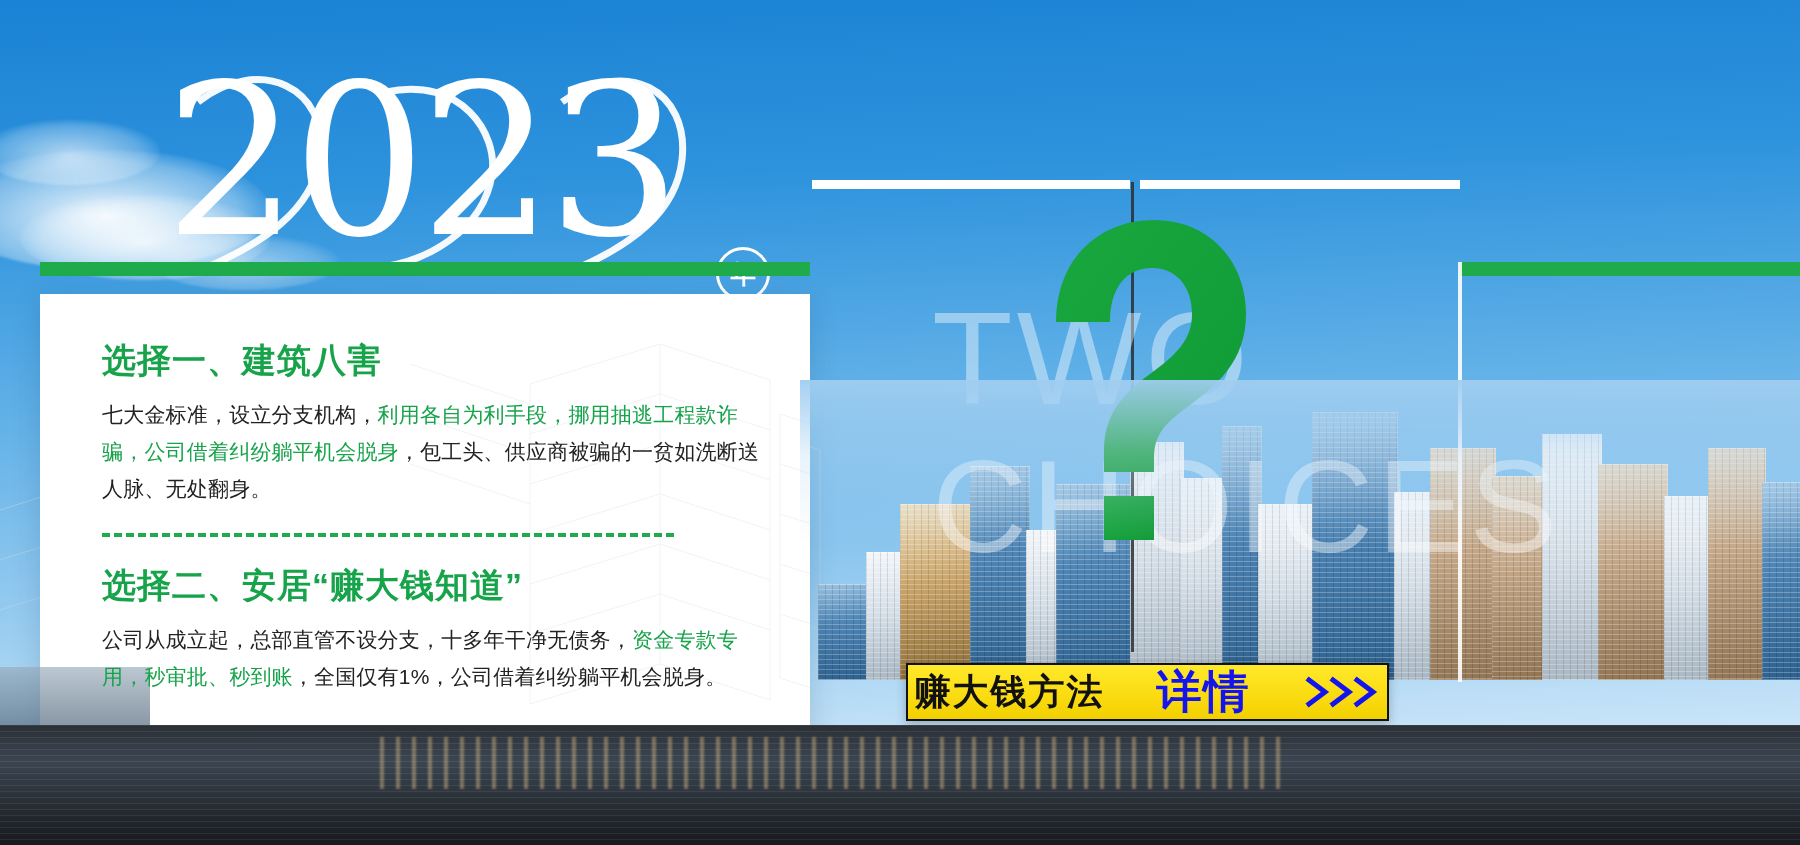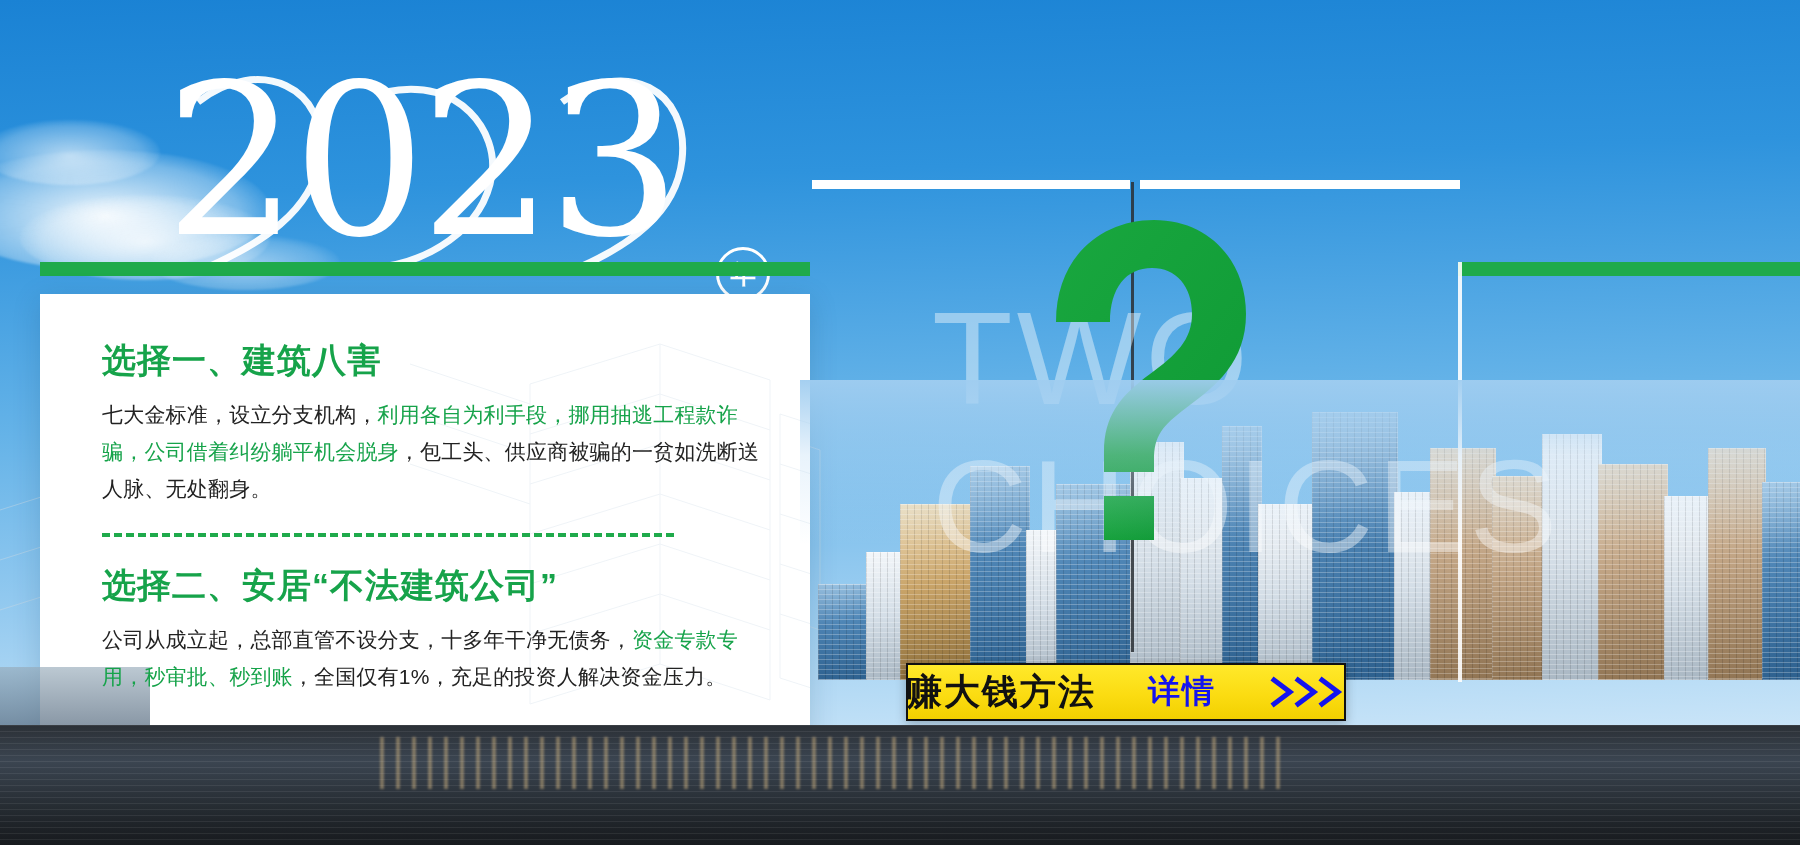--- a/index.html
+++ b/index.html
@@ -182,31 +182,31 @@
   .green-stub {
     position:absolute; left:1458px; top:262px; width:342px; height:14px; background:#1faa4b;
   }
   .right-frame {
     position:absolute; left:1458px; top:262px; width:4px; height:420px;
     background:#ffffff; opacity:.9;
   }
 
   
   .cta {
-    position:absolute; left:906px; top:663px; width:440px; height:58px;
+    position:absolute; left:906px; top:663px; width:483px; height:58px;
     background:linear-gradient(180deg,#ffe92b 0%,#fbdc12 55%,#f2d000 100%);
     border:2px solid #111;
     display:flex; align-items:center; justify-content:center; gap:52px;
     box-shadow:0 3px 10px rgba(0,0,0,.25);
   }
   .cta-main {
     color:#111; font-size:36px; font-weight:700; letter-spacing:2px; white-space:nowrap;
   }
   .cta-link {
-    color:#1414ee; font-size:32px; font-weight:700; letter-spacing:2px; white-space:nowrap;
+    color:#1414ee; font-size:45px; font-weight:700; letter-spacing:2px; white-space:nowrap;
   }
   .cta-arrows {
     color:#1414ee; font-size:30px; font-weight:700; letter-spacing:-2px;
     display:flex; align-items:center;
   }
   .cta-arrows svg { display:block; }
 </style>
 </head>
 <body>
 
@@ -312,23 +312,23 @@
       <div>
         <div class="sec-title">选择一、建筑八害</div>
         <div class="sec-body">
           <span>七大金标准，设立分支机构，</span><span class="hl">利用各自为利手段，挪用抽逃工程款诈骗，公司借着纠纷躺平机会脱身</span><span>，包工头、供应商被骗的一贫如洗断送人脉、无处翻身。</span>
         </div>
       </div>
 
       <div class="divider"></div>
 
       <div class="sec2">
-        <div class="sec-title">选择二、安居“不法建筑公司”</div>
+        <div class="sec-title">选择二、安居“赚大钱知道”</div>
         <div class="sec-body">
-          <span>公司从成立起，总部直管不设分支，十多年干净无债务，</span><span class="hl">资金专款专用，秒审批、秒到账</span><span>，全国仅有1%，充足的投资人解决资金压力。</span>
+          <span>公司从成立起，总部直管不设分支，十多年干净无债务，</span><span class="hl">资金专款专用，秒审批、秒到账</span><span>，全国仅有1%，公司借着纠纷躺平机会脱身。</span>
         </div>
       </div>
     </div>
   </div>
 
   <div class="green-stub"></div>
   <div class="right-frame"></div>
 
   <div class="cta">
     <span class="cta-main">赚大钱方法</span>

